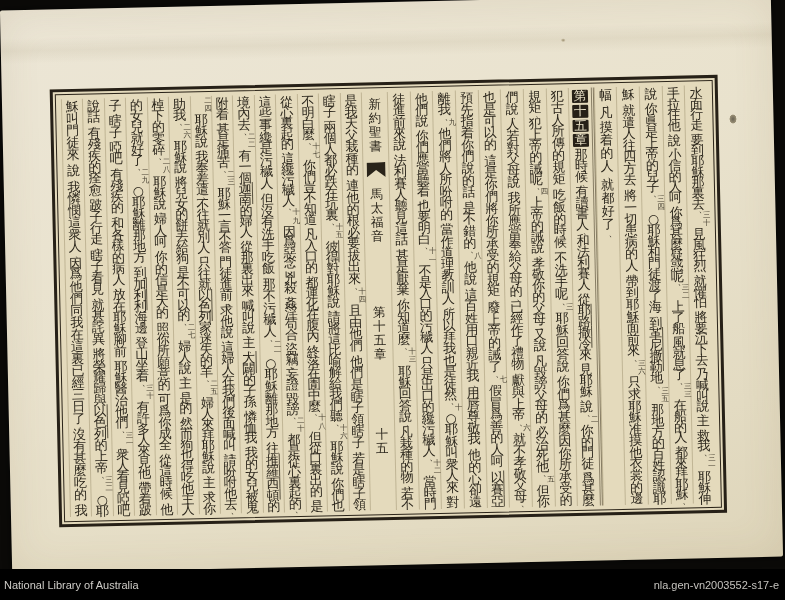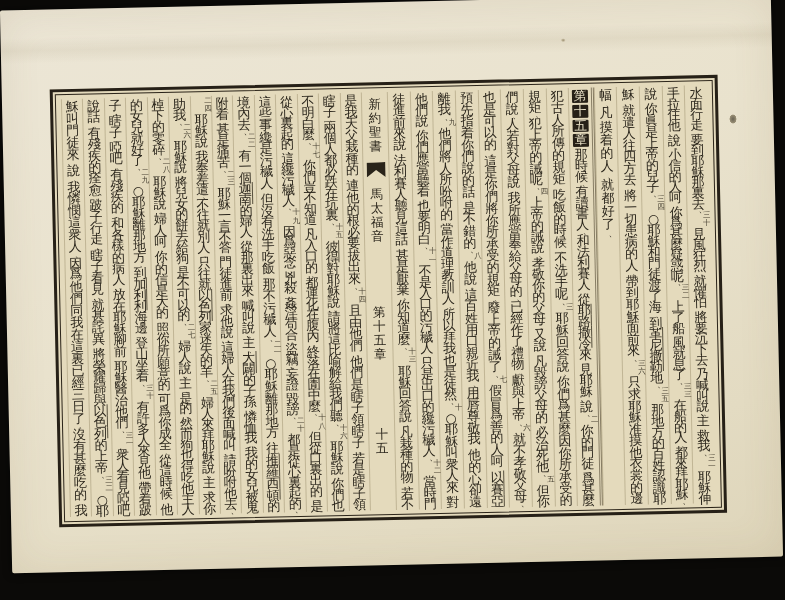--- a/index.html
+++ b/index.html
@@ -1240,14 +1240,18 @@
                 <span class="punct">、</span>
                 <span class="ch">我</span>
               </div>
             </div>
 
         </div>
       </div>
     </div>
   </div>
 
+  <div class="archive-bar">
+    <span class="lib">National Library of Australia</span>
+    <span class="imgid">nla.gen-vn2003552-s17-e</span>
+  </div>
 
 </div>
 
 </body></html>

